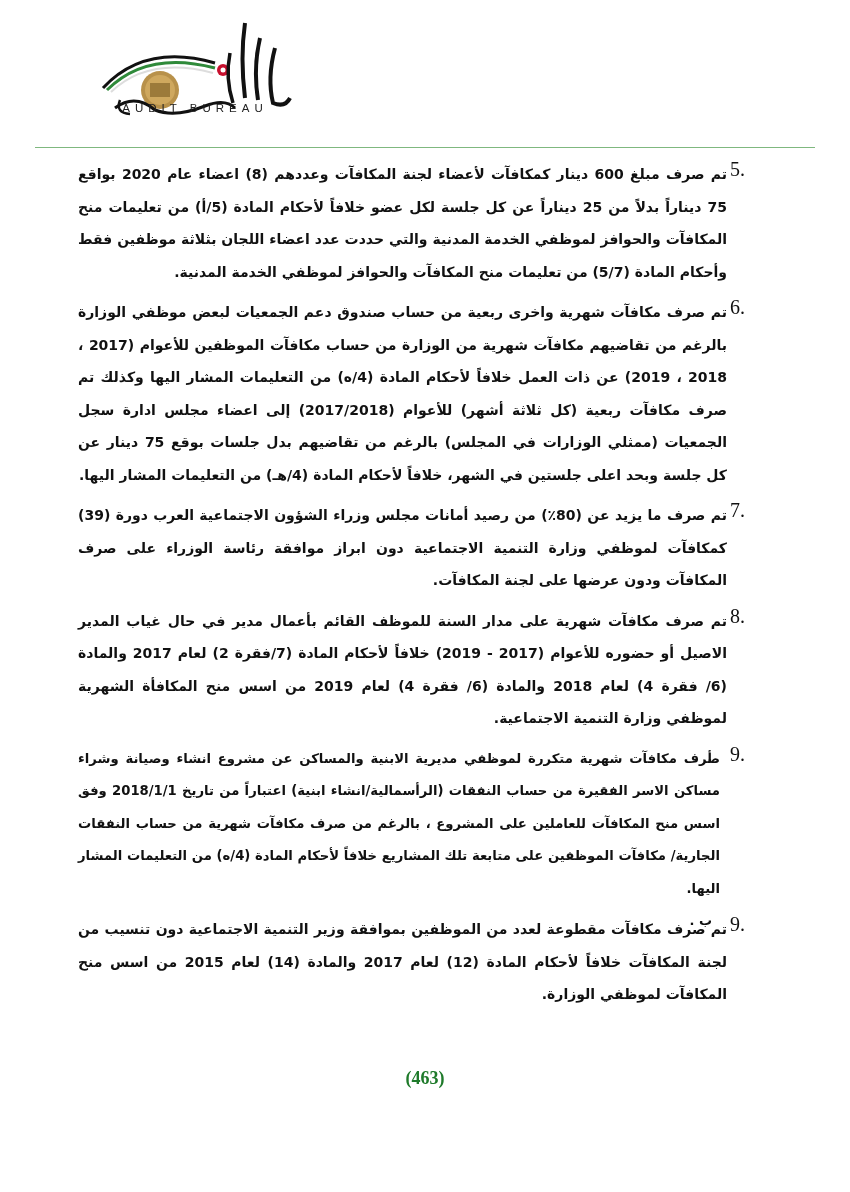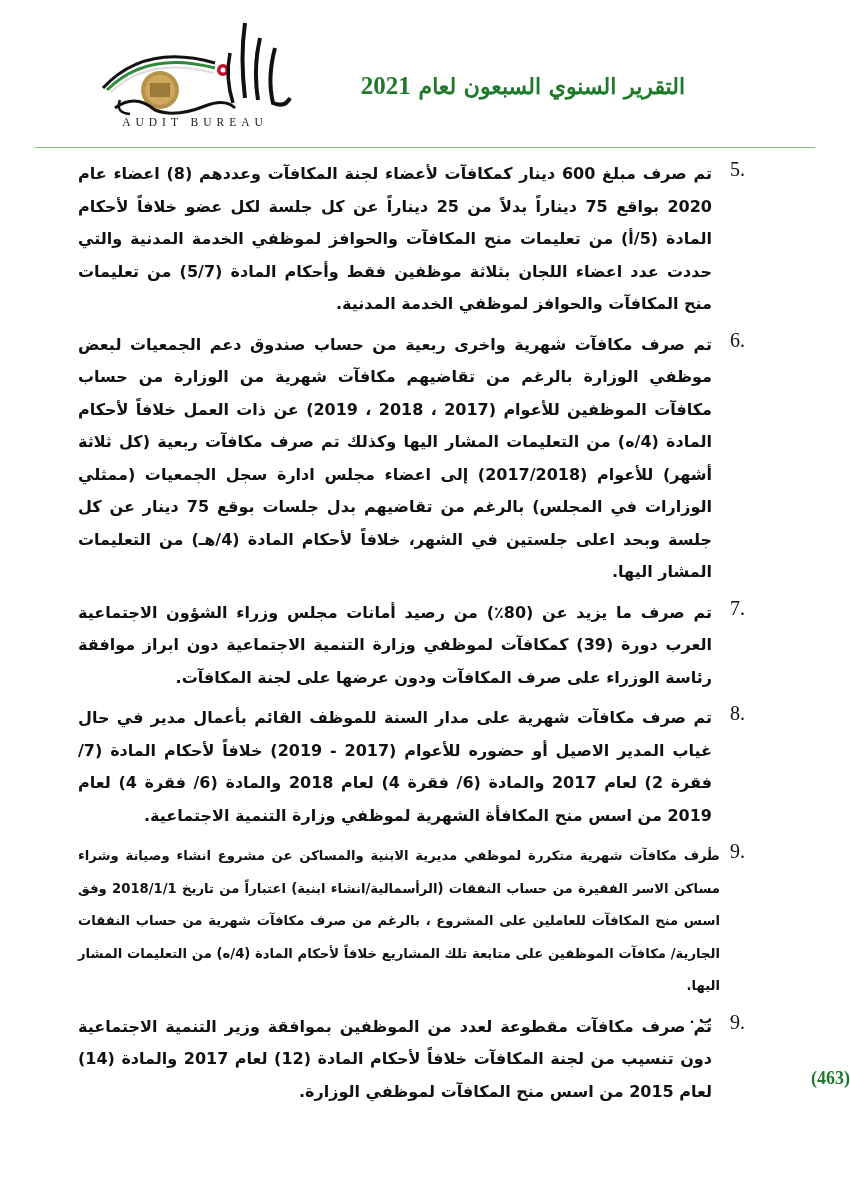--- a/index.html
+++ b/index.html
@@ -1,38 +1,38 @@
 <!DOCTYPE html>
 <html><head>
 <meta charset="utf-8">
 <style>
   html, body { margin:0; padding:0; background:#ffffff; }
   body { width:850px; height:1192px; position:relative; overflow:hidden;
          font-family:"DejaVu Sans", sans-serif; color:#111; }
   .header { position:absolute; left:0; top:0; width:850px; height:150px; }
   .logo { position:absolute; left:95px; top:18px; width:200px; height:118px; }
   .logo svg { position:absolute; left:0; top:0; }
-  .logo-en { position:absolute; left:0; top:98px; width:200px; text-align:center;
-             font-family:Liberation Serif, serif; font-size:11.5px; letter-spacing:5px; color:#222; }
+  .logo-en { position:absolute; left:0; top:84px; width:200px; text-align:center;
+             font-family:Liberation Sans, sans-serif; font-size:11.5px; letter-spacing:5px; color:#222; }
   .report-title { position:absolute; left:395px; top:72px; width:290px; direction:rtl; text-align:right;
                   color:#1e7a2a; font-family:"DejaVu Serif", serif; font-size:22px; font-weight:bold; white-space:nowrap; }
   .report-title .yr { font-family:"Liberation Serif", serif; font-size:25px; font-weight:bold; }
   .rule { position:absolute; left:35px; top:147px; width:780px; height:1px; background:#7fb87f; }
 
   .content { position:absolute; left:78px; top:158px; width:690px; direction:rtl; }
   .item { position:relative; padding-right:0; margin-bottom:8px; }
   .num { position:absolute; right:-2px; top:0; direction:ltr; font-family:"Liberation Serif", serif;
          font-size:20px; color:#111; width:40px; text-align:left; }
-  .txt { margin-right:56px; font-family:"DejaVu Sans", sans-serif; font-weight:bold; font-size:16px;
+  .txt { margin-right:41px; font-family:"DejaVu Sans", sans-serif; font-weight:bold; font-size:14px;
          line-height:32.5px; text-align:justify; color:#111; }
   .sub { position:relative; }
   .sublabel { position:absolute; right:56px; top:0; font-weight:bold; font-size:13px; line-height:32.5px; }
   .subtxt { margin-right:48px; font-family:"DejaVu Sans", sans-serif; font-weight:bold; font-size:13.2px;
             line-height:32.5px; text-align:justify; }
-  .page-no { position:absolute; left:0; width:850px; top:1068px; text-align:right; color:#1e7a2a;
+  .page-no { position:absolute; left:0; width:850px; top:1068px; text-align:center; color:#1e7a2a;
              font-family:"Liberation Serif", serif; font-weight:bold; font-size:18px; }
 </style>
 </head>
 <body>
 
 <div class="header">
   <div class="logo">
     <svg width="200" height="100" viewBox="0 0 200 100">
 
       <path d="M8 70 Q50 25 120 45" stroke="#111" stroke-width="3" fill="none"></path>
@@ -47,24 +47,20 @@
       <rect x="55" y="65" width="20" height="14" fill="#9c7a3a"></rect>
 
       <path d="M150 5 Q145 40 150 80" stroke="#111" stroke-width="4" fill="none"></path>
       <path d="M165 20 Q158 50 163 82" stroke="#111" stroke-width="4" fill="none"></path>
       <path d="M180 30 Q172 60 178 85 Q190 90 195 80" stroke="#111" stroke-width="4" fill="none"></path>
       <path d="M135 35 Q130 60 138 85" stroke="#111" stroke-width="3.5" fill="none"></path>
       <path d="M20 90 Q40 75 60 92 Q80 100 110 88 Q130 80 140 90" stroke="#111" stroke-width="3" fill="none"></path>
       <path d="M25 82 Q20 95 35 96" stroke="#111" stroke-width="2.5" fill="none"></path>
     </svg>
     <div class="logo-en">AUDIT BUREAU</div>
-  </div>
-  <div class="report-title">
-    <span>التقرير السنوي السبعون لعام</span>
-    <span class="yr">2021</span>
   </div>
   <div class="rule"></div>
 </div>
 
 <div class="content">
   <div class="item">
     <span class="num">5.</span>
     <div class="txt">تم صرف مبلغ 600 دينار كمكافآت لأعضاء لجنة المكافآت وعددهم (8) اعضاء عام 2020 بواقع 75 ديناراً بدلاً من 25 ديناراً عن كل جلسة لكل عضو خلافاً لأحكام المادة (5/أ) من تعليمات منح المكافآت والحوافز لموظفي الخدمة المدنية والتي حددت عدد اعضاء اللجان بثلاثة موظفين فقط وأحكام المادة (5/7) من تعليمات منح المكافآت والحوافز لموظفي الخدمة المدنية.</div>
   </div>
   <div class="item">

